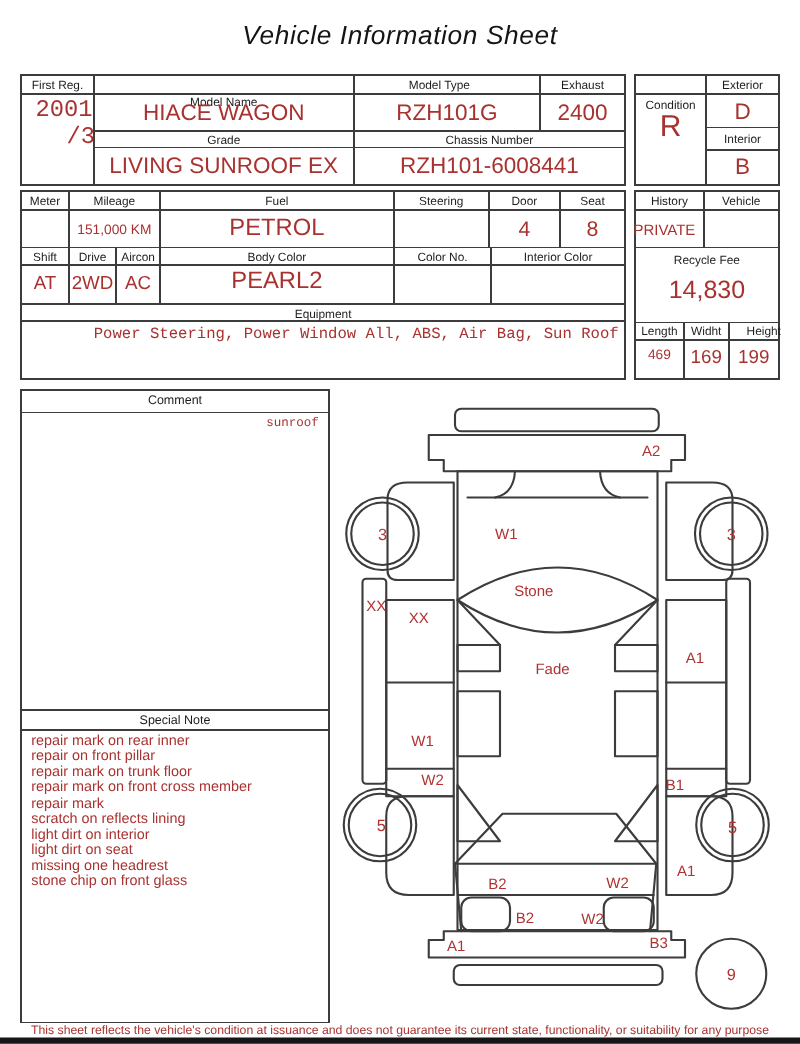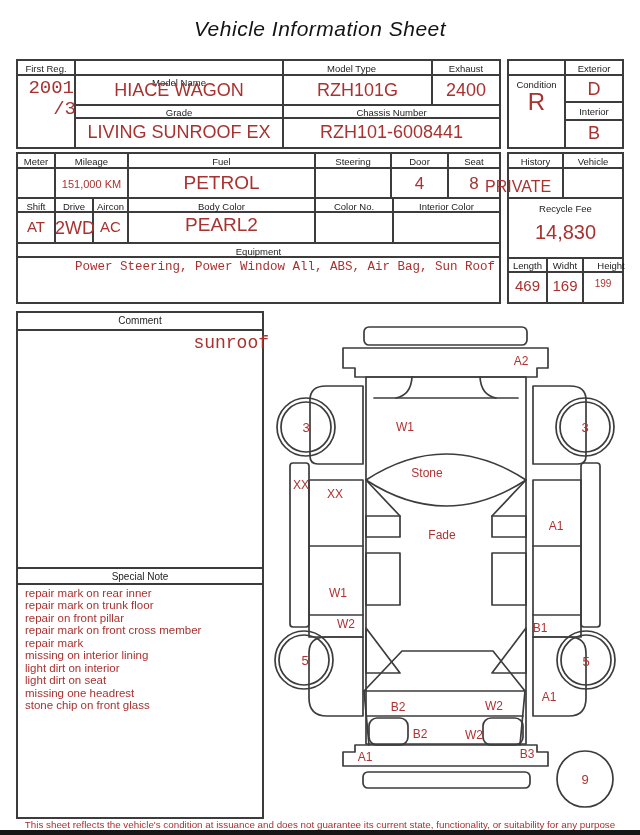--- a/index.html
+++ b/index.html
@@ -107,48 +107,48 @@
 <div class="h" style="left:128px;top:201px;width:187px">Body Color</div>
 <div class="h" style="left:315px;top:201px;width:78px">Color No.</div>
 <div class="h" style="left:393px;top:201px;width:107px">Interior Color</div>
 <div class="h" style="left:17px;top:246px;width:483px">Equipment</div>
 
 <div class="v" style="left:55px;top:178px;width:73px;font-size:11px">151,000 KM</div>
 <div class="v" style="left:128px;top:173px;width:187px;font-size:19px">PETROL</div>
 <div class="v" style="left:391px;top:175px;width:57px;font-size:17px">4</div>
 <div class="v" style="left:448px;top:175px;width:52px;font-size:17px">8</div>
 <div class="v" style="left:17px;top:219px;width:38px;font-size:15px">AT</div>
-<div class="v" style="left:55px;top:219px;width:38px;font-size:18px">2WD</div>
+<div class="v" style="left:55px;top:219px;width:38px;font-size:15px">2WD</div>
 <div class="v" style="left:93px;top:219px;width:35px;font-size:15px">AC</div>
 <div class="v" style="left:128px;top:215px;width:187px;font-size:19px">PEARL2</div>
 <div class="v left" style="left:23px;top:261px;width:472px;font-size:12.5px">Power Steering, Power Window  All, ABS, Air Bag, Sun Roof</div>
 
 <div class="h" style="left:508px;top:156px;width:55px">History</div>
 <div class="h" style="left:563px;top:156px;width:60px">Vehicle</div>
-<div class="v" style="left:485px;top:178px;width:55px;font-size:16px">PRIVATE</div>
+<div class="v" style="left:504px;top:178px;width:55px;font-size:12px">PRIVATE</div>
 <div class="h" style="left:508px;top:203px;width:115px">Recycle Fee</div>
 <div class="v" style="left:508px;top:221px;width:115px;font-size:20px">14,830</div>
 <div class="h" style="left:508px;top:260px;width:39px">Length</div>
 <div class="h" style="left:547px;top:260px;width:36px">Widht</div>
 <div class="h" style="left:583px;top:260px;width:56px">Height</div>
-<div class="v" style="left:508px;top:278px;width:39px;font-size:15px">469</div>
+<div class="v" style="left:508px;top:278px;width:39px;font-size:11px">469</div>
 <div class="v" style="left:547px;top:278px;width:36px;font-size:15px">169</div>
-<div class="v" style="left:583px;top:278px;width:40px;font-size:10px">199</div>
+<div class="v" style="left:583px;top:278px;width:40px;font-size:15px">199</div>
 
 <div class="h" style="left:17px;top:315px;width:246px;font-size:10px">Comment</div>
-<div class="v left" style="left:39px;top:334px;width:230px;font-size:18px">sunroof</div>
+<div class="v left" style="left:25px;top:334px;width:230px;font-size:10px">sunroof</div>
 
 <div class="h" style="left:17px;top:571px;width:246px;font-size:10px">Special Note</div>
 <div id="notes" class="abs" style="left:25px;top:587px;width:232px;font-size:11.5px;line-height:12.45px;color:#a83230">
   <div>repair mark on rear inner</div>
+  <div>repair on front pillar</div>
   <div>repair mark on trunk floor</div>
-  <div>repair on front pillar</div>
   <div>repair mark on front cross member</div>
   <div>repair mark</div>
-  <div>missing on interior lining</div>
+  <div>scratch on reflects lining</div>
   <div>light dirt on interior</div>
   <div>light dirt on seat</div>
   <div>missing one headrest</div>
   <div>stone chip on front glass</div>
 </div>
 
 <svg id="carsvg" width="370" height="512" viewBox="0 0 370 512">
   <g stroke="#3c3c3c" stroke-width="1.7" fill="none" stroke-linejoin="round" stroke-linecap="round">
     <g>
       <rect x="94" y="19" width="163" height="18" rx="5"></rect>

